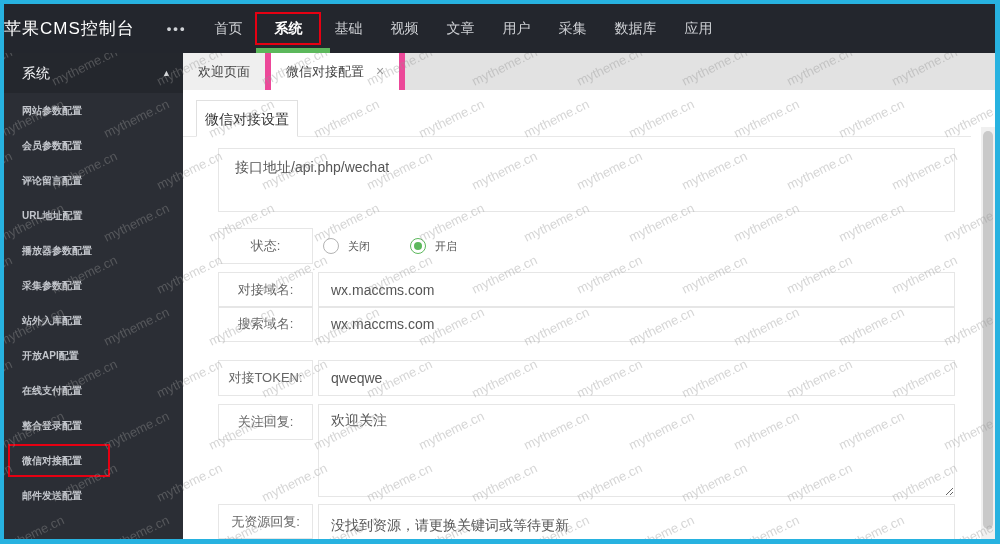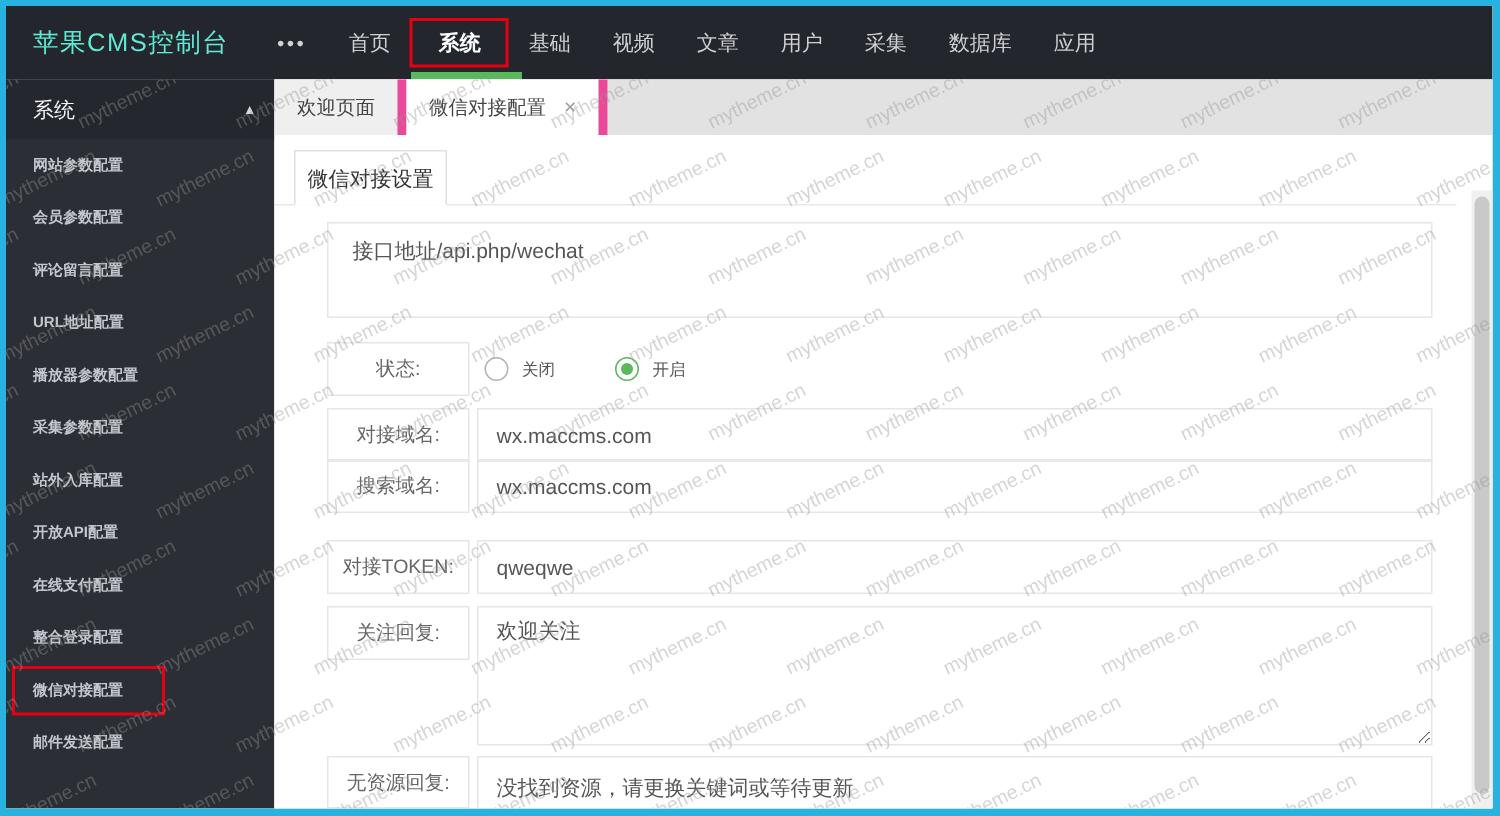--- a/index.html
+++ b/index.html
@@ -5,21 +5,21 @@
   * { box-sizing: border-box; margin: 0; padding: 0; }
   html,body { width:1000px; height:544px; }
   body { font-family: "Liberation Sans", "DejaVu Sans", sans-serif; }
 
   .frame { width:1000px; height:544px; background:#27b2e0; padding:4px 5px 5px 4px; }
   .app { position:relative; width:991px; height:535px; background:#fff; overflow:hidden; }
 
   
   .topbar { position:absolute; left:0; top:0; right:0; height:49px; background:#23262d;
             display:flex; align-items:center; }
-  .logo { color:#5eead4; font-size:17px; letter-spacing:1px; margin-left:18px; white-space:nowrap; }
+  .logo { color:#ffffff; font-size:17px; letter-spacing:1px; white-space:nowrap; }
   .dots { color:#cfd2d6; font-size:13px; font-weight:bold; letter-spacing:2px; margin-left:32px; cursor:pointer; }
   .nav { display:flex; margin-left:14px; height:49px; }
   .nav-item { position:relative; line-height:49px; padding:0 14px; font-size:14px; color:#ced0d4;
               cursor:pointer; white-space:nowrap; }
   .nav-item.active { color:#fff; font-weight:bold; padding:0 18px; }
   .annot-box { position:absolute; left:-1px; right:-1px; top:8px; bottom:8px;
                border:2px solid #e60012; pointer-events:none; }
   .nav-indicator { position:absolute; left:0; width:74px; height:5px; bottom:0; background:#5cb85c; }
 
   

